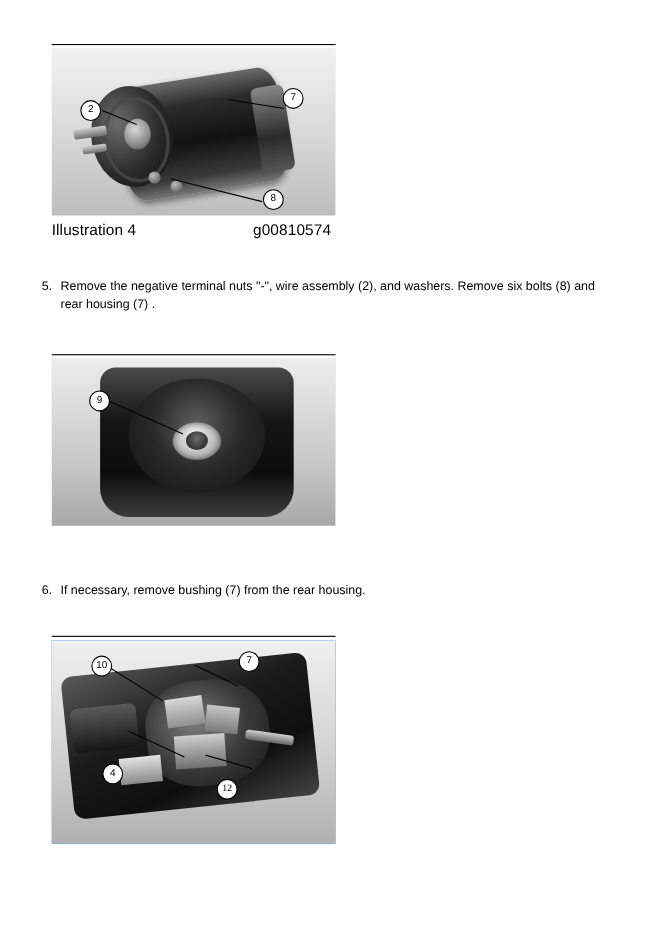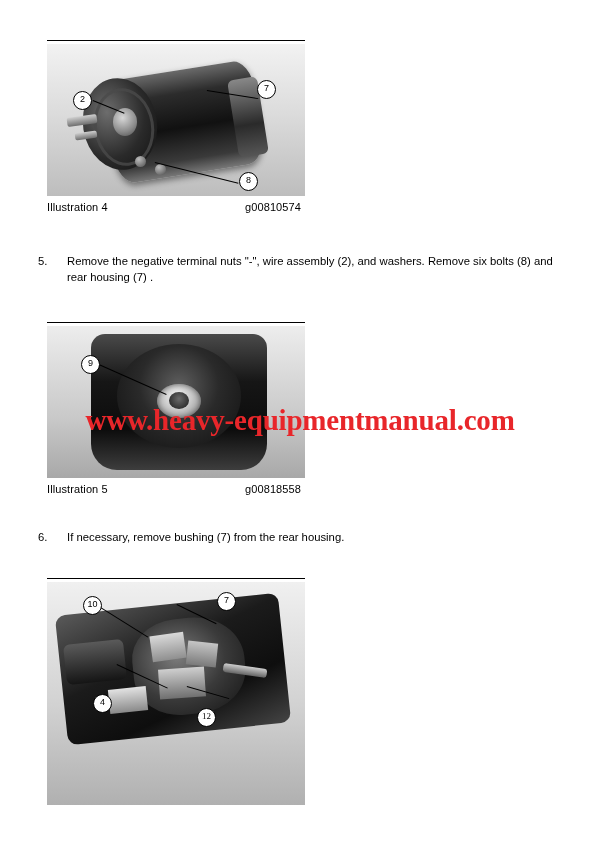--- a/index.html
+++ b/index.html
@@ -37,21 +37,21 @@
   .photo {
     width: 258px;
     position: relative;
     overflow: hidden;
     background: #cfcfcf;
   }
   .fig-caption {
     display: flex;
     justify-content: space-between;
     width: 258px;
-    font-size: 11px;
+    font-size: 14px;
     padding-top: 5px;
     letter-spacing: 0.1px;
   }
   .fig-caption .cap-id { }
   .fig-caption .cap-code { padding-right: 4px; }
 
   
   .step {
     position: absolute;
     left: 38px;
@@ -59,21 +59,20 @@
     font-size: 11.3px;
     line-height: 15.5px;
     display: flex;
   }
   .step .num {
     width: 17px;
     flex: 0 0 17px;
   }
   .step .txt {
     flex: 1 1 auto;
-    margin-left: 12px;
   }
   .callout {
     position: absolute;
     width: 17px;
     height: 17px;
     border-radius: 50%;
     background: #ffffff;
     border: 1px solid #000000;
     color: #000000;
     font-size: 9px;
@@ -168,21 +167,21 @@
     background: radial-gradient(ellipse at 45% 35%, #f4f4f4 0%, #c8c8c8 45%, #8c8c8c 100%);
     box-shadow: inset 0 0 6px rgba(0,0,0,.55);
   }
   #photo5 .bushhole {
     position: absolute; left: 122px; top: 66px; width: 20px; height: 17px;
     border-radius: 50%;
     background: radial-gradient(ellipse at 50% 40%, #6b6b6b, #1a1a1a);
   }
 
   
-  #photo6 { height: 223px; background: #3b82f6; }
+  #photo6 { height: 185px; background: #3b82f6; }
   #photo6 .bg3 {
     position: absolute; inset: 0;
     background: linear-gradient(180deg,#f0f0f0 0%,#d2d2d2 55%,#b0b0b0 100%);
   }
   #photo6 .frame {
     position: absolute; left: 14px; top: 22px; width: 224px; height: 130px;
     background: linear-gradient(160deg,#5a5a5a 0%,#1b1b1b 40%,#0e0e0e 70%,#444 100%);
     border-radius: 10px;
     transform: rotate(-6deg);
   }
@@ -283,27 +282,22 @@
     <div class="fig-rule"></div>
     <div class="photo" id="photo5">
       <div class="bg2"></div>
       <div class="drum"></div>
       <div class="bore"></div>
       <div class="bush"></div>
       <div class="bushhole"></div>
       <div class="leader" style="left:52px; top:38px; width:74px; transform:rotate(24deg);"></div>
       <div class="callout" style="left:34px; top:29px;">9</div>
     </div>
-    <div class="fig-caption">
-      <span class="cap-id">Illustration 5</span>
-      <span class="cap-code">g00818558</span>
-    </div>
-  </div>
-
-  <div class="watermark" style="top:404px;">www.heavy-equipmentmanual.com</div>
+  </div>
+
 
   <div class="step" style="top:530px;">
     <div class="num">6.</div>
     <div class="txt">If necessary, remove bushing (7) from the rear housing.</div>
   </div>
 
   <div class="figure" style="top:578px;">
     <div class="fig-rule"></div>
     <div class="photo" id="photo6">
       <div class="bg3"></div>

